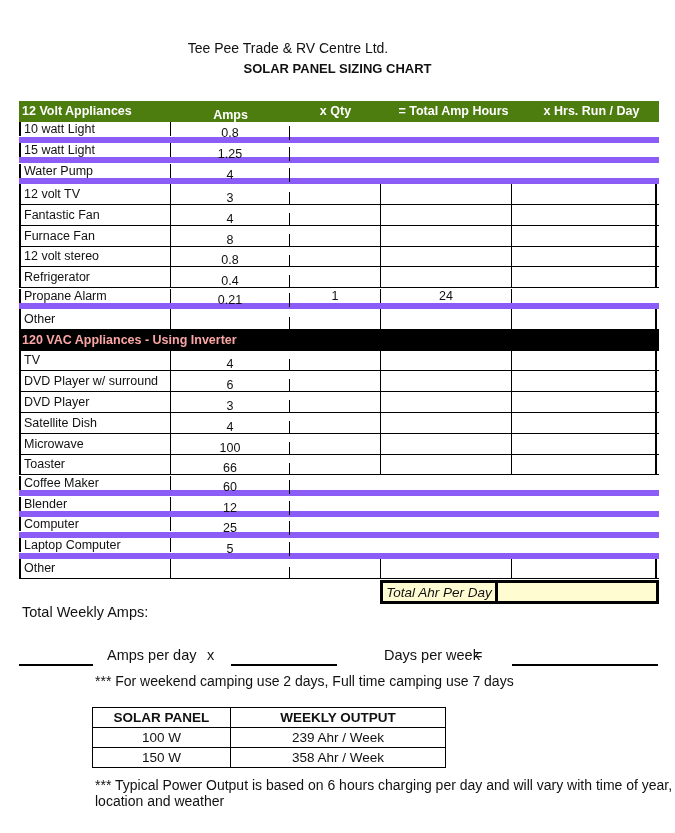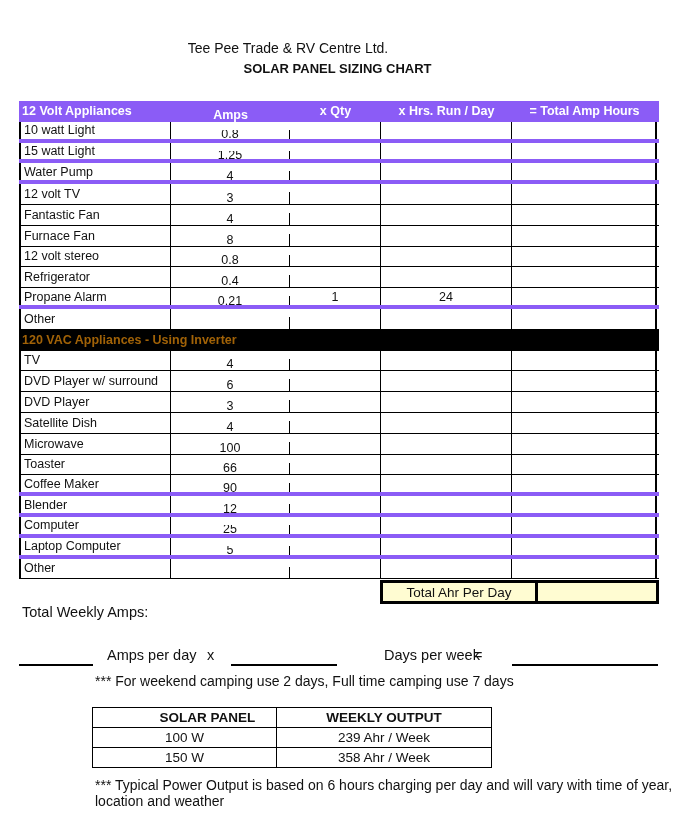--- a/index.html
+++ b/index.html
@@ -7,63 +7,63 @@
       width: 675px; height: 833px; position: relative; overflow: hidden;
       font-family: "Liberation Sans", "DejaVu Sans", sans-serif; color: #111;
     }
     .abs { position: absolute; }
     .title-company { left: 0; width: 576px; top: 40px; text-align: center; font-size: 14px; }
     .title-chart { left: 0; width: 675px; top: 61px; text-align: center; font-size: 13px; font-weight: bold; }
 
     
     .grid { position: absolute; left: 19px; top: 101px; width: 640px; }
     .row { display: flex; height: 20.8px; box-sizing: border-box; border-bottom: 1px solid #000; }
-    .row.thick { border-bottom: 4px solid #8b5cf6; }
-    .row.head { background: #8b5cf6; color: #fff; font-weight: bold; font-size: 13.5px; border-bottom: none; }
+    .row.thick { border-bottom: 6px solid #8b5cf6; align-items: center; }
+    .row.head { background: #4d7c0f; color: #fff; font-weight: bold; font-size: 13.5px; border-bottom: none; }
     .row.head .cell { border-right: none; }
-    .row.section { background: #000; color: #a16207; font-weight: bold; font-size: 13.5px; border-bottom: none; }
+    .row.section { background: #000; color: #fca5a5; font-weight: bold; font-size: 13.5px; border-bottom: none; }
     .row.section .cell { border-right: none; }
     .cell { box-sizing: border-box; border-right: 1px solid #000; display: flex; align-items: center; font-size: 12.5px; white-space: nowrap; overflow: hidden; }
     .c1 { width: 152px; padding-left: 3px; border-left: 2px solid #000; }
     .c2 { width: 119px; justify-content: center; margin-top: 8px; }
     .c3 { width: 91px; justify-content: center; }
     .c4 { width: 131px; justify-content: center; }
     .c5 { width: 145px; justify-content: center; border-right: 2px solid #000; }
     .row.head .c1 { border-left: none; padding-left: 3px; }
     .row.head .c5 { border-right: none; }
     .row.section .c1 { width: 640px; border-left: none; }
 
     .total-box { position: absolute; left: 380px; top: 580px; width: 279px; height: 24px; display: flex; border: 3px solid #000; box-sizing: border-box; background: #fffcd2; }
-    .total-label { width: 155px; border-right: 3px solid #000; display: flex; align-items: center; justify-content: center; font-size: 13.5px; box-sizing: border-box; }
+    .total-label { width: 115px; border-right: 3px solid #000; display: flex; align-items: center; justify-content: center; font-size: 13.5px; box-sizing: border-box; font-style: italic; }
     .total-value { flex: 1; }
 
     .weekly-label { left: 22px; top: 604px; font-size: 14.5px; }
     .blank { position: absolute; height: 0; border-bottom: 2px solid #000; }
     .formula-text { top: 647px; font-size: 14.5px; }
     .note { font-size: 14px; }
 
     .solar { position: absolute; left: 92px; top: 707px; border-collapse: collapse; font-size: 13.5px; }
     .solar td, .solar th { border: 1px solid #000; text-align: center; height: 19px; padding: 0; }
     .solar th { font-weight: bold; }
-    .solar .col1 { width: 137px; padding-left: 46px; }
+    .solar .col1 { width: 137px; }
     .solar .col2 { width: 214px; }
   </style>
 </head>
 <body>
 
 <div class="abs title-company">Tee Pee Trade &amp; RV Centre Ltd.</div>
 <div class="abs title-chart">SOLAR PANEL SIZING CHART</div>
 
 <div class="grid">
   <div class="row head">
     <div class="cell c1">12 Volt Appliances</div>
     <div class="cell c2">Amps</div>
     <div class="cell c3">x Qty</div>
+    <div class="cell c5">= Total Amp Hours</div>
     <div class="cell c4">x Hrs. Run / Day</div>
-    <div class="cell c5">= Total Amp Hours</div>
   </div>
   <div id="rows12">
       <div class="row thick">
         <div class="cell c1">10 watt Light</div>
         <div class="cell c2">0.8</div>
         <div class="cell c3"></div>
         <div class="cell c4"></div>
         <div class="cell c5"></div>
       </div>
       <div class="row thick">
@@ -171,21 +171,21 @@
       </div>
       <div class="row">
         <div class="cell c1">Toaster</div>
         <div class="cell c2">66</div>
         <div class="cell c3"></div>
         <div class="cell c4"></div>
         <div class="cell c5"></div>
       </div>
       <div class="row thick">
         <div class="cell c1">Coffee Maker</div>
-        <div class="cell c2">90</div>
+        <div class="cell c2">60</div>
         <div class="cell c3"></div>
         <div class="cell c4"></div>
         <div class="cell c5"></div>
       </div>
       <div class="row thick">
         <div class="cell c1">Blender</div>
         <div class="cell c2">12</div>
         <div class="cell c3"></div>
         <div class="cell c4"></div>
         <div class="cell c5"></div>

